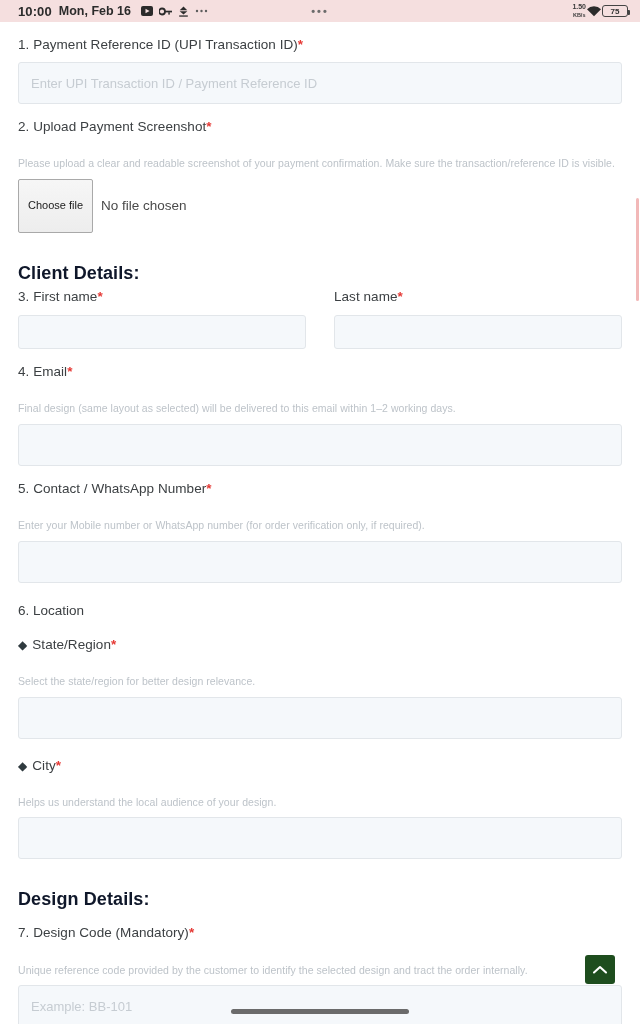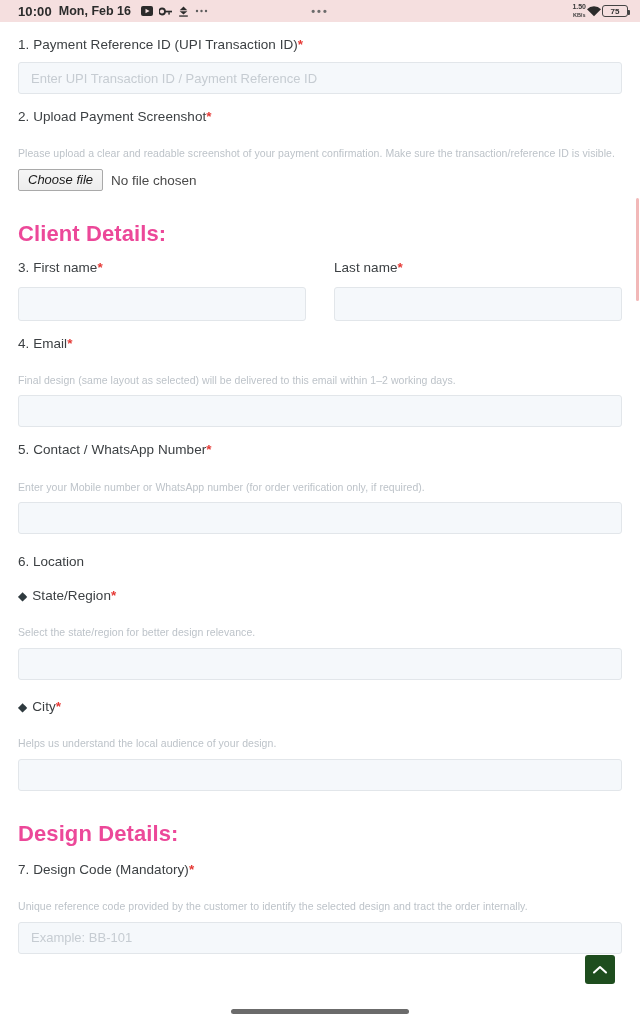--- a/index.html
+++ b/index.html
@@ -53,39 +53,39 @@
     font-size:10.5px; color:#bdc3c9; margin-top:21px; line-height:1.3;
     letter-spacing:.05px;
   }
   .input{
     width:100%; height:36px; margin-top:8px;
     background:#f5f8fb; border:1px solid #e2e6ea; border-radius:3px;
     font-size:13px; color:#3c4043; padding:0 12px;
     font-family:"Liberation Sans", sans-serif;
   }
   .input::placeholder{ color:#c6ccd2; }
-  .input.tall{ height:32px; }
+  .input.tall{ height:42px; }
 
   .section-h{
-    font-size:22px; font-weight:bold; color:#ec4899;
+    font-size:18px; font-weight:bold; color:#0f172a;
     margin-top:30px; letter-spacing:.1px;
   }
 
-  .name-row{ display:flex; gap:28px; margin-top:12px; }
+  .name-row{ display:flex; gap:28px; margin-top:4px; }
   .name-col{ flex:1; }
   .name-col .qlabel{ font-size:13.5px; }
   .name-col .input{ height:34px; margin-top:9px; }
 
   .filerow{ display:flex; align-items:center; margin-top:8px; }
   .choose-btn{
     font-family:"Liberation Sans", sans-serif;
-    font-size:13px; color:#1a1a1a;
+    font-size:11px; color:#1a1a1a;
     background:linear-gradient(#f6f6f6,#ededed);
     border:1px solid #a9a9a9; border-radius:2px;
-    padding:2px 9px; line-height:1.25; cursor:pointer;font-style:italic;
+    padding:19px 9px; line-height:1.25; cursor:pointer;
   }
   .nofile{ font-size:13.5px; color:#4a4a4a; margin-left:8px; }
 
   .bullet{ font-size:12px; color:#2f3a3f; margin-right:5px; }
 
   .subfield{ margin-top:18px; }
 
   
   .loc-head{ margin-top:20px; font-size:13.5px; color:#3c4043; }
 

